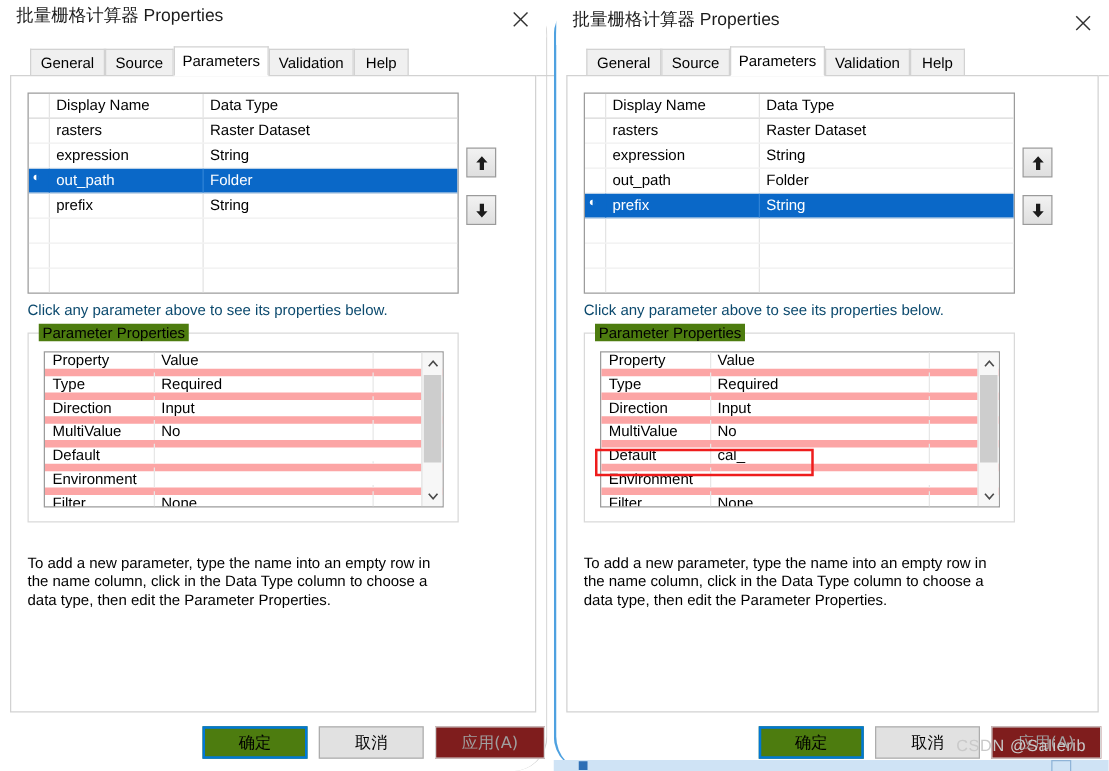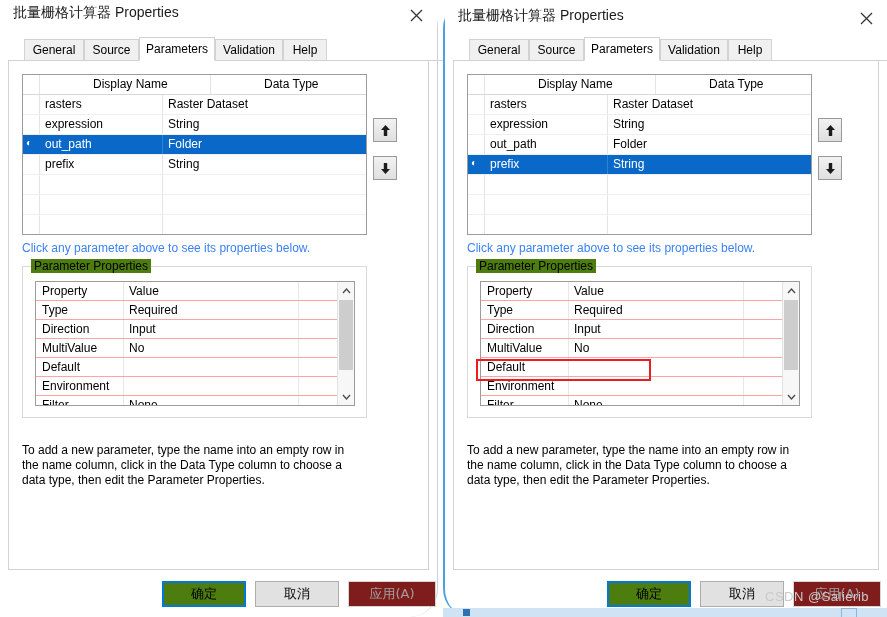--- a/index.html
+++ b/index.html
@@ -27,44 +27,44 @@
        border:1px solid #d2d2d2;background:#f0f0f0;border-bottom:none;
        display:flex;align-items:center;justify-content:center;padding:0 8px;
        font-size:12px;color:#000;white-space:nowrap;}
   .tab.active{top:0;height:24px;background:#ffffff;border:1px solid #d2d2d2;border-bottom:1px solid #ffffff;z-index:3;}
 
   .body-panel{position:absolute;left:8px;right:8px;background:#ffffff;border:1px solid #d2d2d2;box-sizing:border-box;}
 
   
   .grid{position:absolute;box-sizing:border-box;border:1px solid #9c9c9c;background:#fff;overflow:hidden;}
   .grow{position:relative;height:20px;box-sizing:border-box;border-bottom:1px solid #efefef;display:flex;}
-  .grow.header{border-bottom:1px solid #d8d8d8;gap:48px;}
+  .grow.header{border-bottom:1px solid #d8d8d8;}
   .gcell-gutter{width:17px;flex:0 0 17px;border-right:1px solid #e4e4e4;box-sizing:border-box;position:relative;}
   .gcell-a{width:123px;flex:0 0 123px;box-sizing:border-box;border-right:1px solid #e4e4e4;padding:2px 0 0 5px;white-space:nowrap;overflow:hidden;}
   .gcell-b{flex:1 1 auto;box-sizing:border-box;padding:2px 0 0 5px;white-space:nowrap;overflow:hidden;}
   .grow.sel{background:#0a68c8;color:#fff;}
   .grow.sel .gcell-gutter{border-right-color:#0a68c8;}
   .grow.sel .gcell-a{border-right-color:#2f82d6;}
   .sel-marker{position:absolute;left:3px;top:3px;font-size:10px;color:#fff;line-height:1;}
 
-  .hint{position:absolute;font-size:12px;color:#3b82f6;white-space:nowrap;text-align:center;}
+  .hint{position:absolute;font-size:12px;color:#0c4a6e;white-space:nowrap;text-align:center;}
 
   
   .arrowbtn{position:absolute;width:24px;height:24px;box-sizing:border-box;
             background:linear-gradient(#f2f2f2,#dfdfdf);border:1px solid #9a9a9a;
             display:flex;align-items:center;justify-content:center;}
   .arrowbtn svg{display:block;}
 
   
   .groupbox{position:absolute;box-sizing:border-box;border:1px solid #d9d9d9;}
   .groupbox .legend{position:absolute;top:-8px;left:8px;background:#4d7c0f;padding:0 3px;font-size:12px;color:#000;white-space:nowrap;}
 
   
   .pgrid{position:absolute;box-sizing:border-box;border:1px solid #9c9c9c;background:#fff;overflow:hidden;}
-  .prow{height:19px;box-sizing:border-box;border-bottom:1px solid #fca5a5;display:flex;position:relative;}
+  .prow{height:19px;box-sizing:border-box;border-bottom:6px solid #fca5a5;display:flex;position:relative;align-items:flex-end;}
   .pcell-a{width:88px;flex:0 0 88px;box-sizing:border-box;border-right:1px solid #e7e7e7;padding:2px 0 0 6px;white-space:nowrap;overflow:hidden;}
   .pcell-b{width:175px;flex:0 0 175px;box-sizing:border-box;border-right:1px solid #e7e7e7;padding:2px 0 0 5px;white-space:nowrap;overflow:hidden;}
   .pcell-c{flex:1 1 auto;box-sizing:border-box;}
 
   
   .vscroll{position:absolute;top:0;right:0;bottom:0;width:17px;background:#f7f7f7;border-left:1px solid #e2e2e2;box-sizing:border-box;}
   .vs-btn{position:absolute;left:0;width:16px;height:17px;display:flex;align-items:center;justify-content:center;color:#5e5e5e;font-size:9px;}
   .vs-up{top:0;}
   .vs-dn{bottom:0;}
   .vs-thumb{position:absolute;left:1px;width:14px;background:#cdcdcd;}
@@ -340,20 +340,21 @@
             <div class="pcell-b">Input</div>
             <div class="pcell-c"></div>
           </div>
         <div class="prow">
             <div class="pcell-a">MultiValue</div>
             <div class="pcell-b">No</div>
             <div class="pcell-c"></div>
           </div>
         <div class="prow">
             <div class="pcell-a">Default</div>
+            <div class="pcell-b">cal_</div>
             <div class="pcell-c"></div>
           </div>
         <div class="prow">
             <div class="pcell-a">Environment</div>
             <div class="pcell-b"></div>
             <div class="pcell-c"></div>
           </div>
         <div class="prow">
             <div class="pcell-a">Filter</div>
             <div class="pcell-b">None</div>

